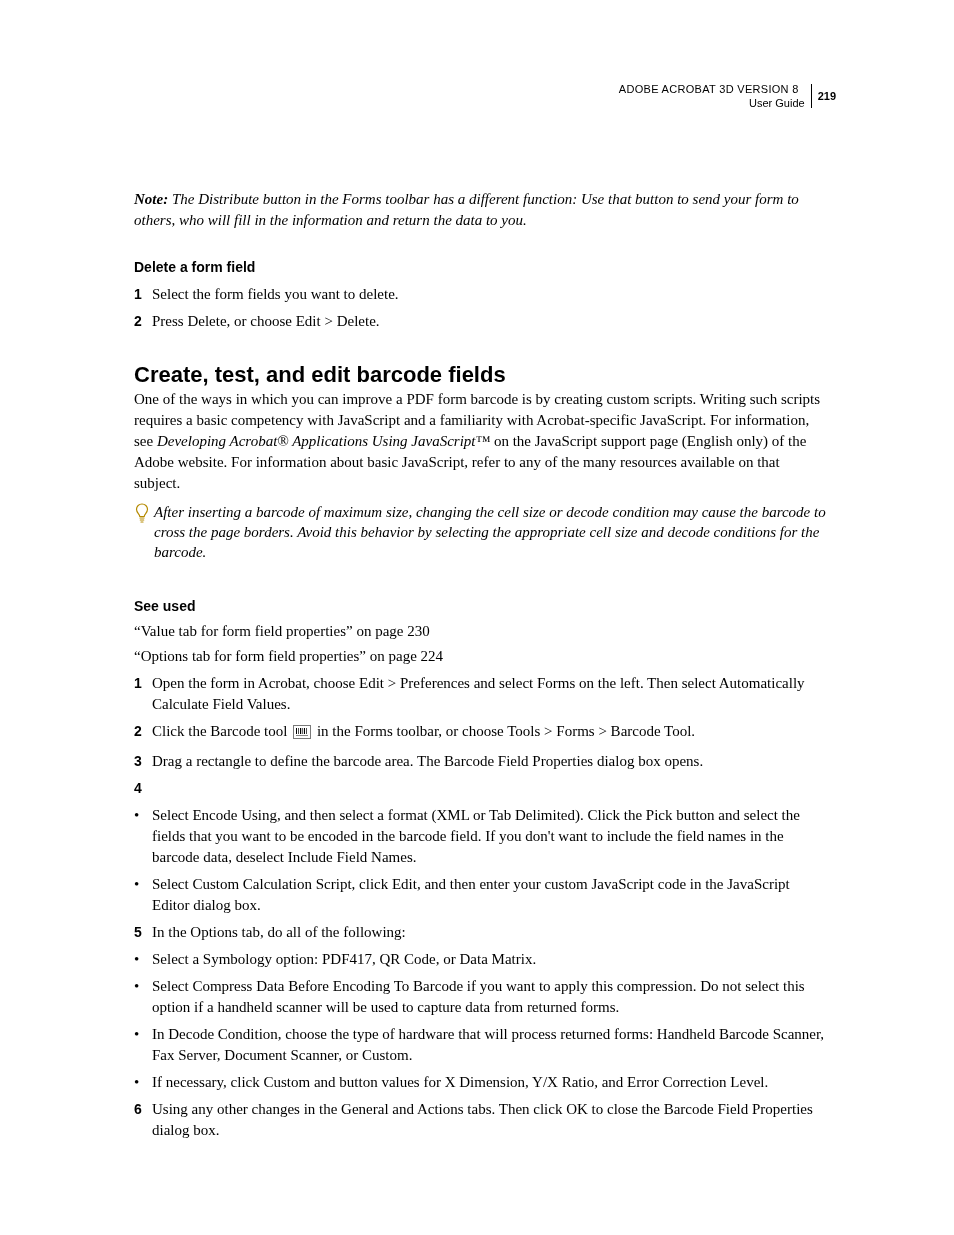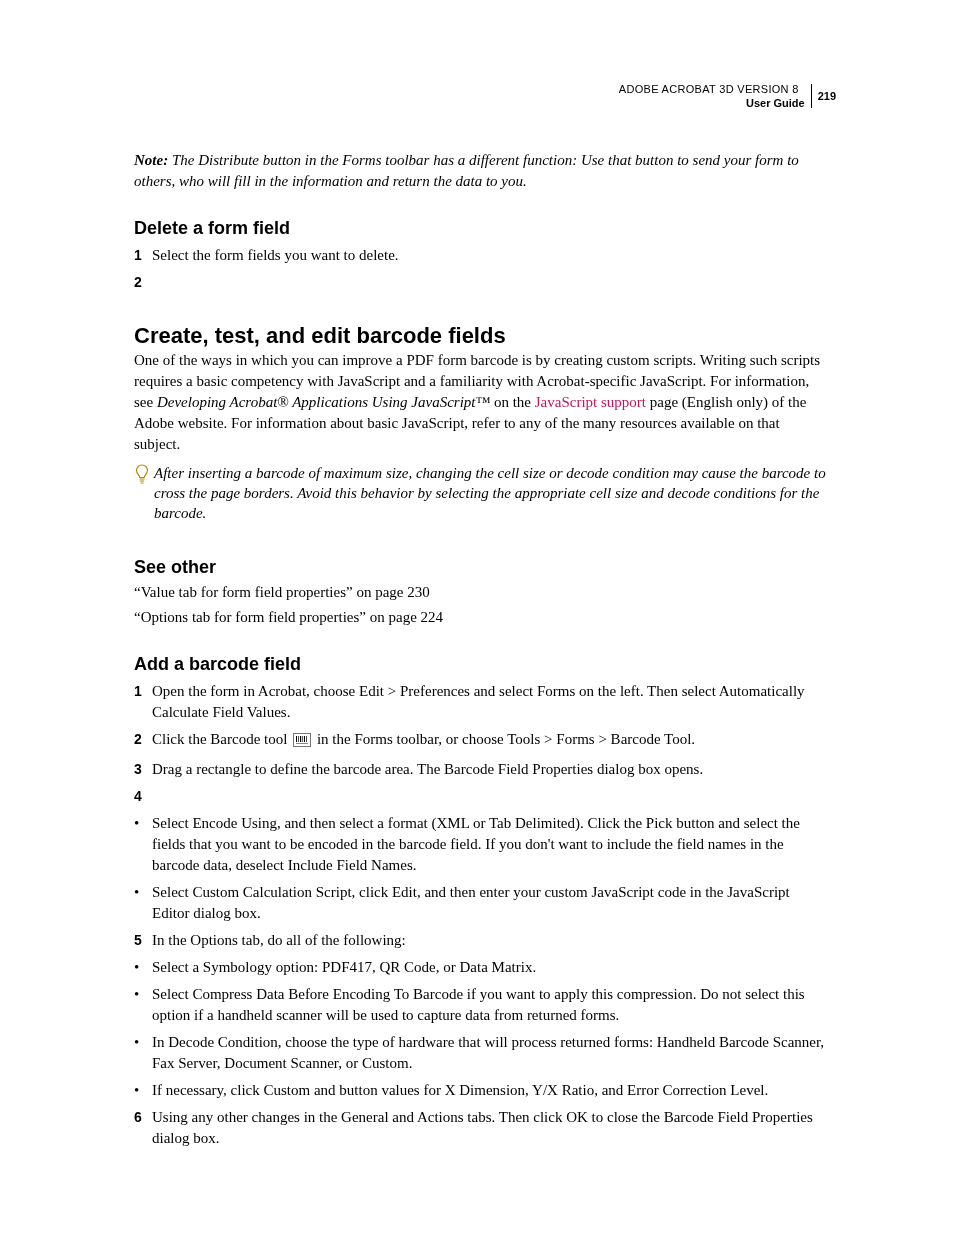--- a/index.html
+++ b/index.html
@@ -3,37 +3,37 @@
 <meta charset="utf-8">
 <style>
   html, body { margin:0; padding:0; background:#fff; width:954px; }
   .page { width:954px; min-height:1235px; position:relative; box-sizing:border-box; padding:82px 128px 60px 134px; font-family:"Minion Pro","Times New Roman",Georgia,serif; color:#000; }
   .header { position:absolute; top:82px; right:118px; text-align:right; font-family:"Myriad Pro","Segoe UI",Arial,sans-serif; font-size:11px; line-height:14px; }
   .header .line1 { display:flex; align-items:center; justify-content:flex-end; }
   .header .title { letter-spacing:0.3px; padding-right:6px; }
   .header .pageno { font-weight:700; padding-left:6px; }
   .header .divider { width:1px; height:24px; background:#000; margin:0; }
   .header-stack { display:flex; flex-direction:column; padding-right:6px; }
-  .header .guide { font-weight:700; }
-  .body { margin-top:68px; }
+  .header .guide { font-weight:400; }
+  .body { margin-top:107px; }
   .serif { font-family:"Minion Pro","Times New Roman",Georgia,serif; font-size:15px; line-height:21px; }
   .italic { font-style:italic; }
-  .subhead { font-family:"Myriad Pro","Segoe UI",Arial,sans-serif; font-weight:700; font-size:18px; margin-top:26px; margin-bottom:4px; }
+  .subhead { font-family:"Myriad Pro","Segoe UI",Arial,sans-serif; font-weight:700; font-size:14px; margin-top:26px; margin-bottom:4px; }
   h2.section { font-family:"Myriad Pro","Segoe UI",Arial,sans-serif; font-weight:700; font-size:22px; margin:32px 0 4px; }
   .note-label { font-style:italic; font-weight:700; }
   .ol { margin:4px 0 0; padding:0; list-style:none; }
   .ol li { display:flex; margin:6px 0; }
   .ol li .num { width:18px; font-family:"Myriad Pro","Segoe UI",Arial,sans-serif; font-weight:700; font-size:14px; flex-shrink:0; line-height:21px; }
   .ul { margin:4px 0 0; padding:0; list-style:none; }
   .ul li { display:flex; margin:6px 0; }
   .ul li .dot { width:18px; flex-shrink:0; line-height:21px; font-size:15px; }
   .tip { display:flex; margin:8px 0 10px; align-items:flex-start; }
   .bulb { width:20px; flex-shrink:0; margin-top:1px; }
   .tip-text { font-style:italic; font-size:15px; line-height:20px; }
-  a.link { color:#be185d; text-decoration:none; }
+  a.link { color:#000000; text-decoration:none; }
   .see-also-list p { margin:5px 0; }
   .body p { margin:4px 0; }
   .icon-barcode { display:inline-block; vertical-align:-3px; margin:0 2px; }
   .icon-barcode svg { width:18px; height:14px; }
 </style>
 </head>
 <body>
 
 <div class="page">
 
@@ -56,45 +56,45 @@
     </p>
 
     <div class="subhead">Delete a form field</div>
     <ul class="ol">
       <li>
           <span class="num">1</span>
           <span>Select the form fields you want to delete.</span>
         </li>
       <li>
           <span class="num">2</span>
+          <span>Press Delete, or choose Edit &gt; Delete.</span>
         </li>
     </ul>
 
     <h2 class="section">Create, test, and edit barcode fields</h2>
     <p>
       <span>One of the ways in which you can improve a PDF form barcode is by creating custom scripts. Writing such scripts requires a basic competency with JavaScript and a familiarity with Acrobat-specific JavaScript. For information, see </span><span class="italic">Developing Acrobat® Applications Using JavaScript™</span><span> on the </span><a href="#" class="link">JavaScript support</a><span> page (English only) of the Adobe website. For information about basic JavaScript, refer to any of the many resources available on that subject.</span>
     </p>
 
     <div class="tip">
       <span class="bulb">
         <svg width="16" height="20" viewBox="0 0 16 20">
             <path d="M8 1c-3 0-5.5 2.2-5.5 5.3 0 2 1 3.4 2 4.6.7.9 1.2 1.7 1.3 2.6h4.4c.1-.9.6-1.7 1.3-2.6 1-1.2 2-2.6 2-4.6C13.5 3.2 11 1 8 1z" fill="none" stroke="#b58a00" stroke-width="1.2"></path>
             <path d="M6 15h4M6.3 17h3.4M7 19h2" fill="none" stroke="#b58a00" stroke-width="1.2" stroke-linecap="round"></path>
           </svg>
       </span>
       <span class="tip-text">After inserting a barcode of maximum size, changing the cell size or decode condition may cause the barcode to cross the page borders. Avoid this behavior by selecting the appropriate cell size and decode conditions for the barcode.</span>
     </div>
 
-    <div class="subhead" style="margin-top:34px;">See other</div>
+    <div class="subhead" style="margin-top:34px;">See used</div>
     <div class="see-also-list">
       <p>“Value tab for form field properties” on page 230</p>
       <p>“Options tab for form field properties” on page 224</p>
     </div>
 
-    <div class="subhead">Add a barcode field</div>
     <ul class="ol">
       <li>
           <span class="num">1</span>
           <span>Open the form in Acrobat, choose Edit &gt; Preferences and select Forms on the left. Then select Automatically Calculate Field Values.</span>
         </li>
       <li>
           <span class="num">2</span>
         <span>
           <span>Click the Barcode tool </span><span class="icon-barcode"><svg viewBox="0 0 18 14">
                 <rect x="0.5" y="0.5" width="17" height="13" fill="#fff" stroke="#7a7a7a"></rect>

